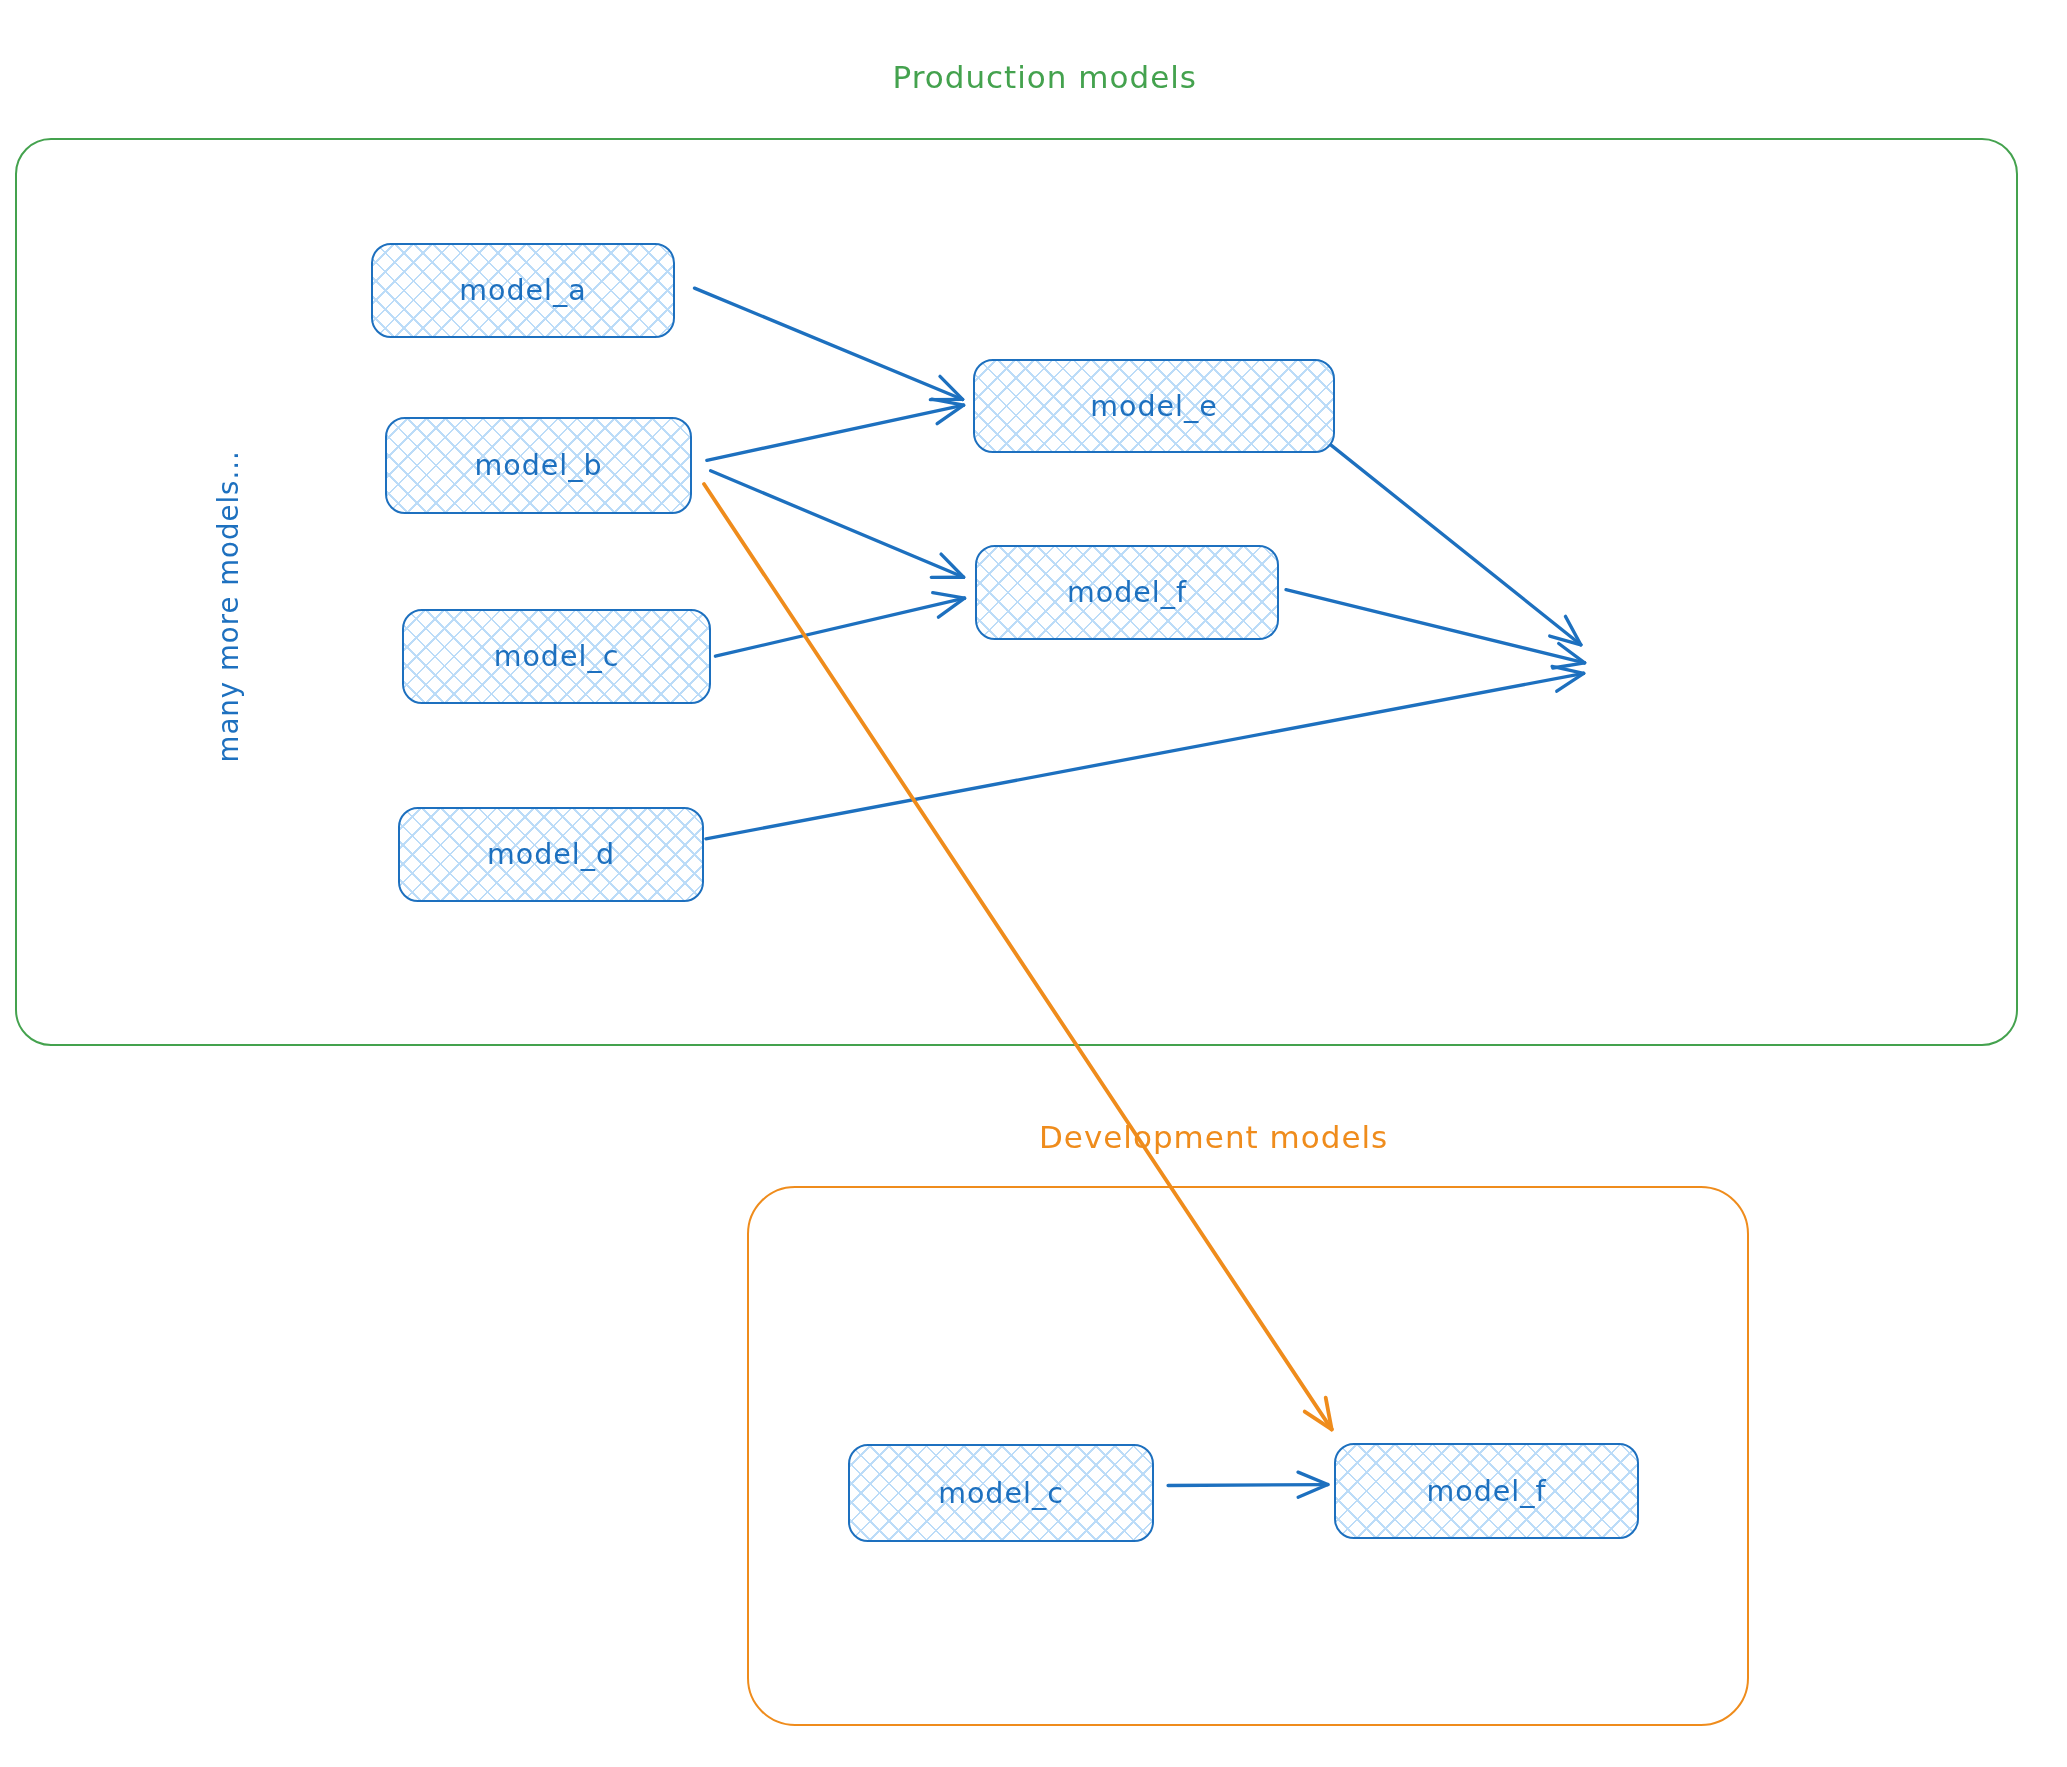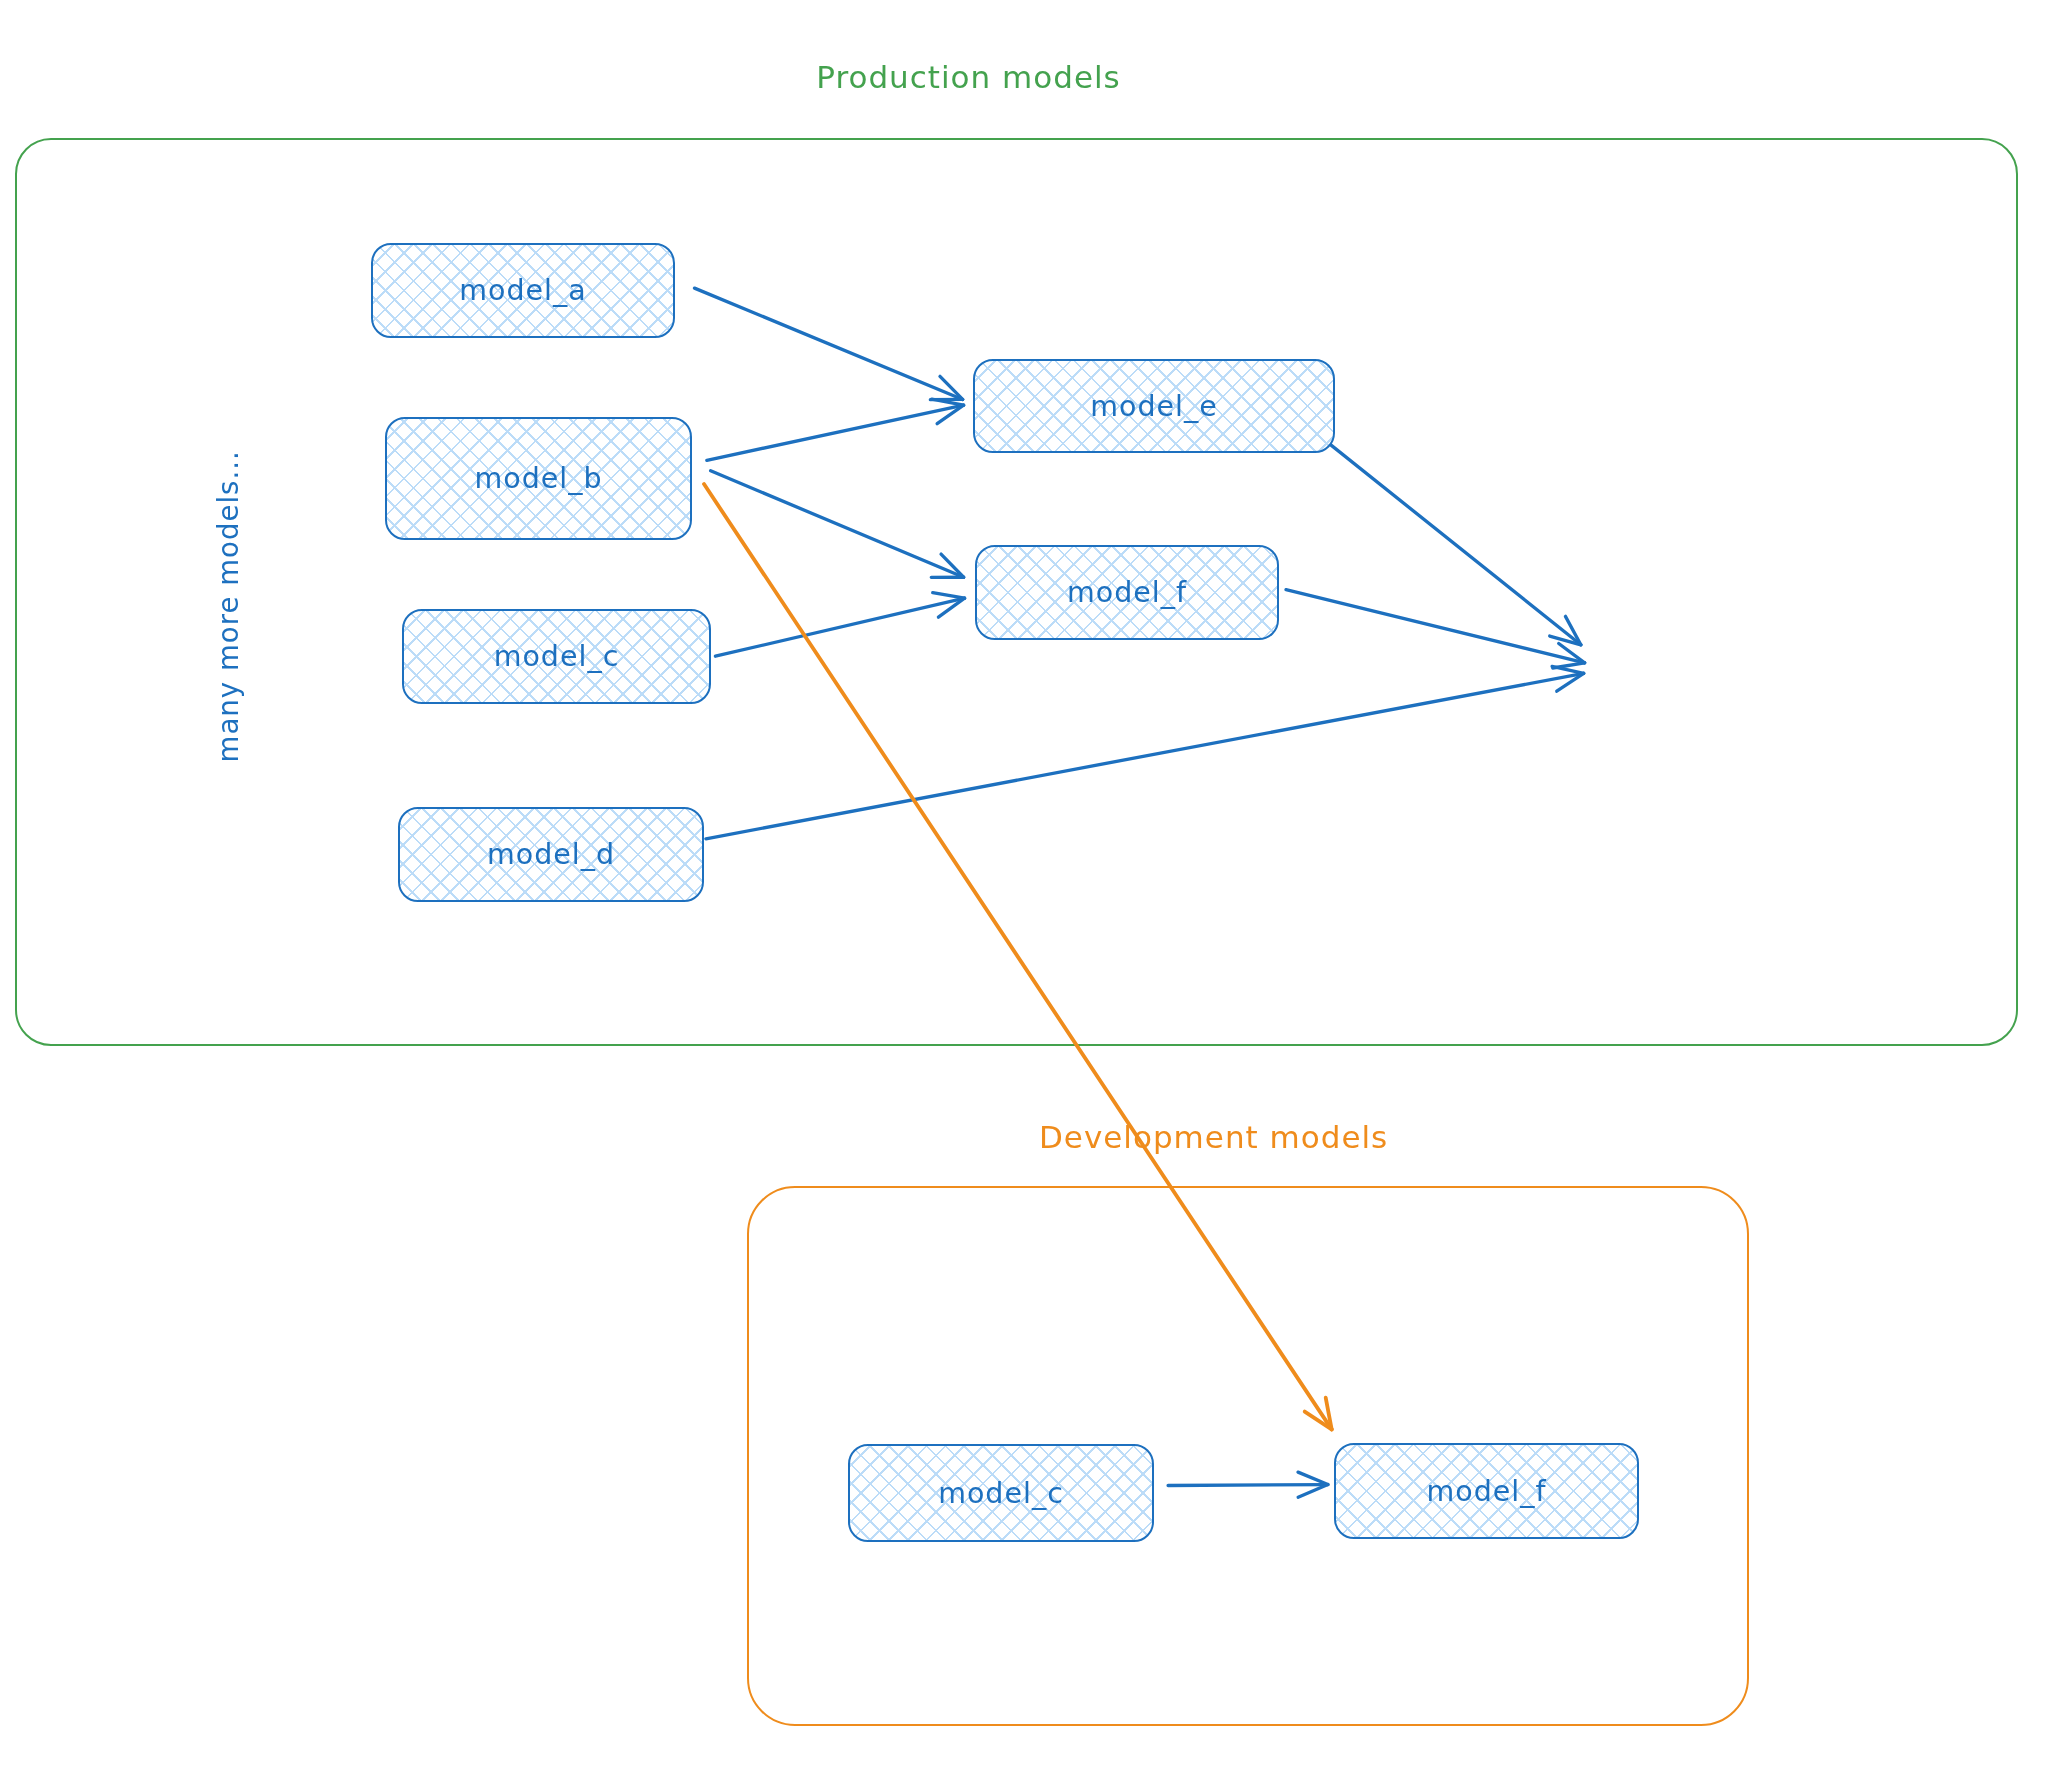--- a/index.html
+++ b/index.html
@@ -31,21 +31,21 @@
   }
   #dev-box {
     left: 747px; top: 1186px; width: 1002px; height: 540px;
     border-color: var(--orange);
     border-radius: 48px;
   }
   .section-title {
     position: absolute;
     font-size: 31px;
     letter-spacing: 1px;
-    text-align: center;
+    text-align: right;
     white-space: nowrap;
   }
   #prod-title { left: 740px; top: 59px; width: 457px; color: var(--green); }
   #dev-title  { left: 1039px; top: 1119px; width: 304px; color: var(--orange); }
   .side-note {
     position: absolute;
     left: 88px; top: 601px;
     width: 285px; height: 38px;
     transform: rotate(-90deg);
     transform-origin: center;
@@ -133,21 +133,21 @@
       <g>
         <line x1="740" y1="509" x2="1400" y2="1503" stroke="#ef8c1c" stroke-width="4" stroke-linecap="round"></line>
         <line x1="1400" y1="1503" x2="1371.6472819672126" y2="1484.2350491566524" stroke="#ef8c1c" stroke-width="4" stroke-linecap="round"></line>
         <line x1="1400" y1="1503" x2="1393.7076229012341" y2="1469.5873378724932" stroke="#ef8c1c" stroke-width="4" stroke-linecap="round"></line>
       </g>
     </svg>
 
 <div class="node" style="left: 371px; top: 243px; width: 304px; height: 95px;">
       <span class="node-label">model_a</span>
     </div>
-    <div class="node" style="left: 385px; top: 417px; width: 307px; height: 123px;">
+    <div class="node" style="left: 385px; top: 417px; width: 307px; height: 97px;">
       <span class="node-label">model_b</span>
     </div>
     <div class="node" style="left: 402px; top: 609px; width: 309px; height: 95px;">
       <span class="node-label">model_c</span>
     </div>
     <div class="node" style="left: 398px; top: 807px; width: 306px; height: 95px; text-align: center;">
       <span class="node-label">model_d</span>
     </div>
     <div class="node" style="left: 973px; top: 359px; width: 362px; height: 94px;">
       <span class="node-label">model_e</span>

